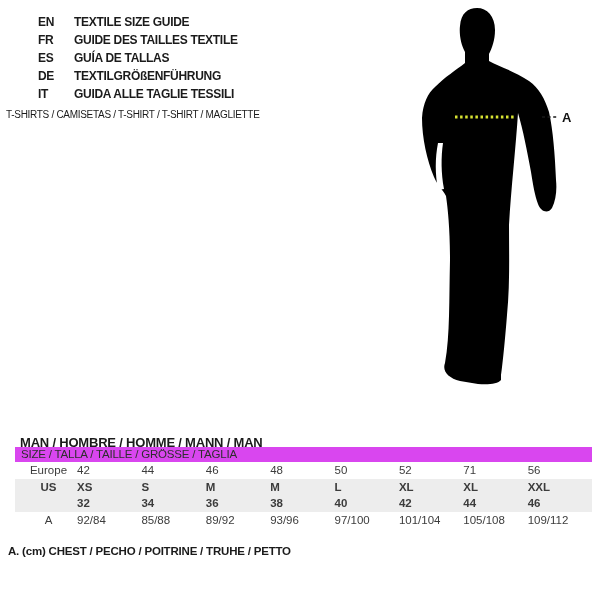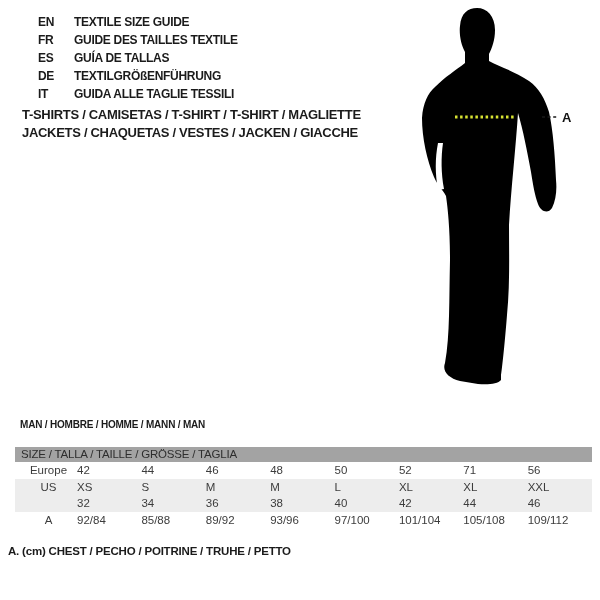--- a/index.html
+++ b/index.html
@@ -9,36 +9,36 @@
     color:#1b1b1b;position:relative;overflow:hidden;
   }
   .page{position:absolute;inset:0;}
 
   
   .lang-block{position:absolute;left:22px;top:13px;}
   .lang-row{display:flex;line-height:18px;font-size:12px;font-weight:bold;letter-spacing:-0.3px;margin-left:16px;}
   .lang-row .code{width:36px;flex:0 0 36px;}
 
   
-  .product-lines{position:absolute;left:22px;top:106px;line-height:18px;
-    font-size:13px;font-weight:bold;letter-spacing:-0.3px;}
+  .product-lines{position:absolute;left:6px;top:106px;line-height:18px;
+    font-size:10px;font-weight:normal;letter-spacing:-0.3px;}
 
   
   .figure{position:absolute;left:413px;top:0px;width:168px;height:410px;}
 
   
-  .section-title{position:absolute;left:20px;top:419px;font-size:10px;
+  .section-title{position:absolute;left:20px;top:435px;font-size:13px;
     font-weight:bold;letter-spacing:-0.2px;}
 
   
   .size-table{position:absolute;left:15px;top:447px;width:577px;font-size:11.5px;color:#3c3c3c;}
-  .t-header{height:15px;line-height:15px;background:#a3a3a3;color:#2e2e2e;
+  .t-header{height:15px;line-height:15px;background:#d946ef;color:#2e2e2e;
     padding-left:6px;letter-spacing:-0.2px;}
   .t-row{display:grid;grid-template-columns:62px repeat(8,1fr);height:16.5px;align-items:center;}
-  .t-row.shaded{background:#ededed;}
+  .t-row.shaded{background:#ededed;font-weight:bold;}
   .t-label{padding-left:5px;text-align:center;}
   .t-cell{text-align:left;}
 
   
   .footnote{position:absolute;left:8px;top:545px;font-size:11.5px;
     font-weight:bold;letter-spacing:-0.2px;}
 </style>
 </head>
 <body>
 
@@ -62,21 +62,20 @@
       <span class="label">TEXTILGRÖßENFÜHRUNG</span>
     </div>
     <div class="lang-row">
       <span class="code">IT</span>
       <span class="label">GUIDA ALLE TAGLIE TESSILI</span>
     </div>
   </div>
 
   <div class="product-lines">
     <div>T-SHIRTS / CAMISETAS / T-SHIRT / T-SHIRT / MAGLIETTE</div>
-    <div>JACKETS / CHAQUETAS / VESTES / JACKEN / GIACCHE</div>
   </div>
 
   <svg class="figure" viewBox="0 0 168 410" xmlns="http://www.w3.org/2000/svg">
     <path fill="#000000" d="M 64 8
          C 74 8 82 16 82 30
          C 82 40 79 48 76 54
          L 76 61
          C 85 66 101 71 116 81
          C 126 88 132 99 136 112
          C 140 130 142 155 143 180

